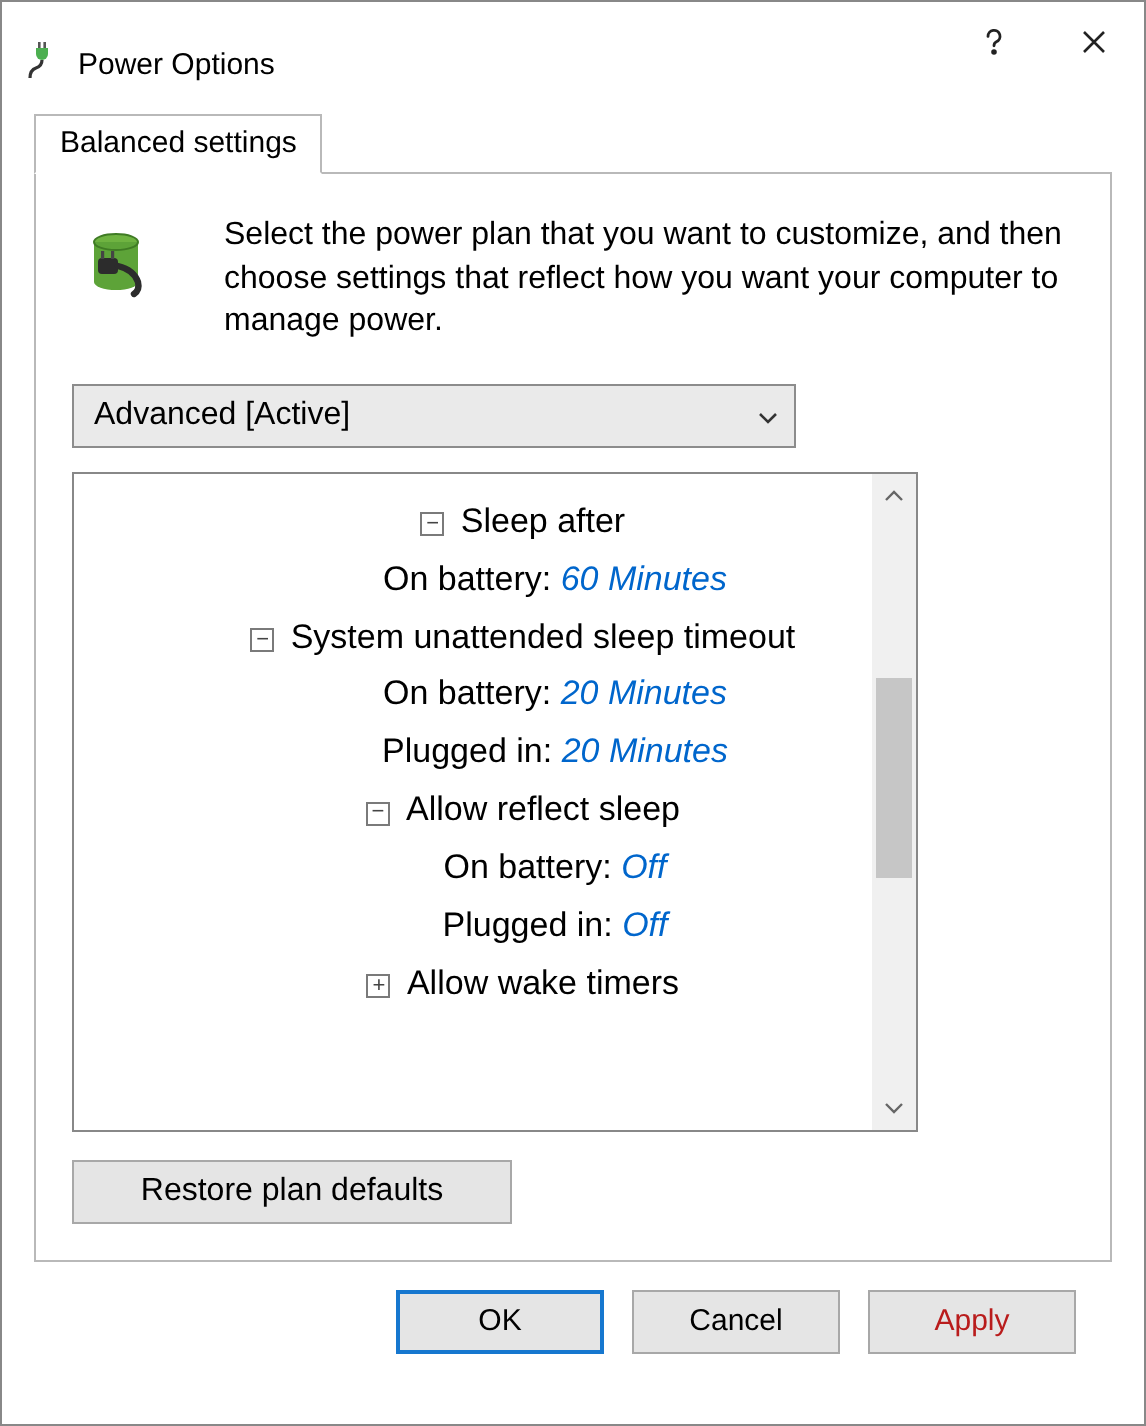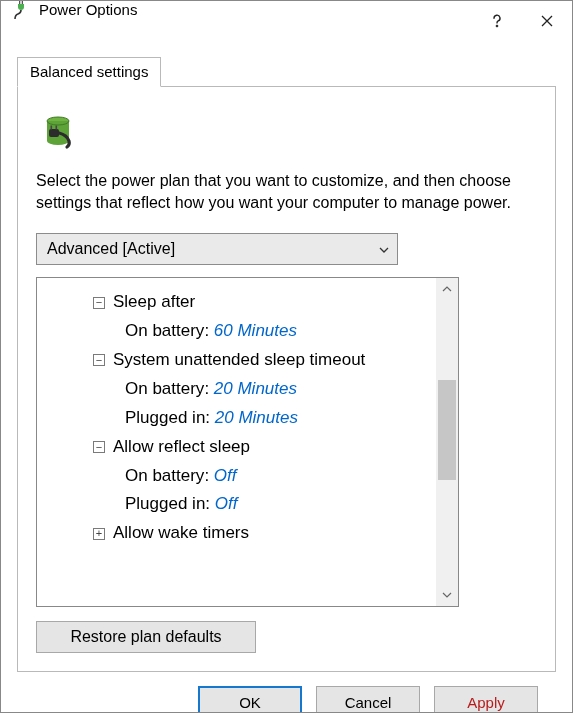--- a/index.html
+++ b/index.html
@@ -10,21 +10,21 @@
     font-size: 15px;
     background: #fff;
     width: 573px;
     height: 713px;
     overflow: hidden;
     border: 1px solid #888;
   }
   .titlebar {
     height: 40px;
     display: flex;
-    align-items: flex-start;
+    align-items: flex-end;
     padding: 0 0 0 10px;
     background: #fff;
   }
   .titlebar .app-icon {
     width: 20px; height: 20px;
     margin-right: 8px;
     flex: 0 0 auto;
   }
   .titlebar .title {
     flex: 1 1 auto;
@@ -59,23 +59,22 @@
     border: 1px solid #b9b9b9;
     margin-top: -1px;
     padding: 20px 18px 18px 18px;
     position: relative;
     z-index: 1;
   }
 
   .intro {
     display: flex;
     align-items: flex-start;
-    gap: 12px;
+    gap: 32px;
     margin-bottom: 20px;
-    flex-direction: column;
   }
   .intro-icon { flex: 0 0 auto; width: 44px; }
   .intro-text {
     font-size: 16px;
     line-height: 1.35;
     color: #000;
   }
 
   .plan-select {
     width: 362px;
@@ -91,20 +90,21 @@
   }
   .plan-select .chev { font-size: 12px; color: #333; }
 
   .tree-wrap {
     width: 423px;
     height: 330px;
     border: 1px solid #888;
     position: relative;
     overflow: hidden;
     background: #fff;
+    text-align: center;
   }
   .tree {
     position: absolute;
     left: 0; top: 0; right: 22px; bottom: 0;
     padding: 10px 6px 10px 14px;
     font-size: 17px;
     line-height: 1.7;
     color: #000;
   }
   .tree .row { white-space: nowrap; }

